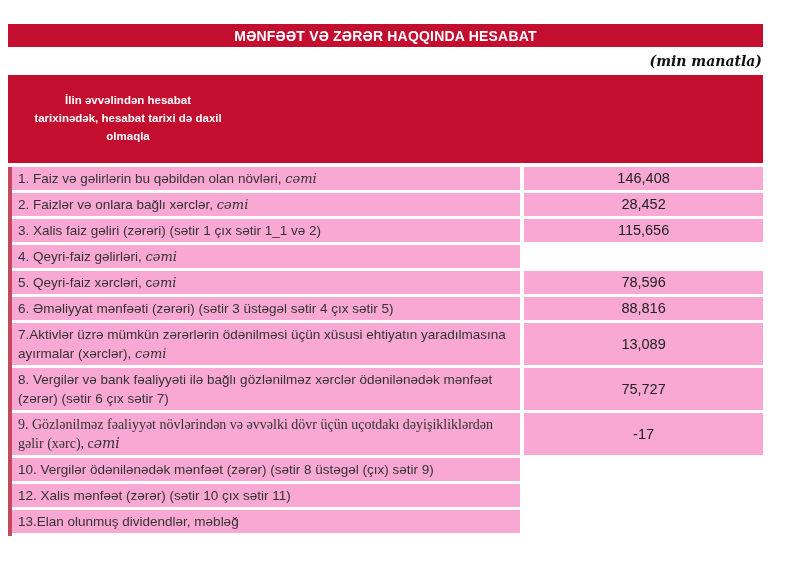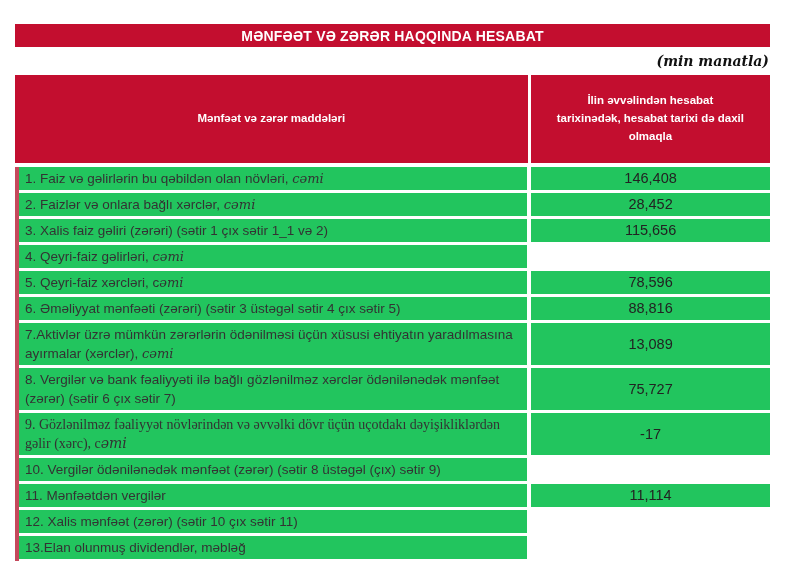--- a/index.html
+++ b/index.html
@@ -5,21 +5,21 @@
   html,body{margin:0;padding:0;background:#ffffff;}
   .page{
     position:relative;
     width:800px;height:561px;
     background:#ffffff;
     font-family:"Liberation Sans", sans-serif;
     overflow:hidden;
   }
   .content{
     position:absolute;
-    left:15px; top:24px;
+    left:8px; top:24px;
     width:755px;
   }
   
   .title-bar{
     background:#c30e2f;
     height:23px;
     display:flex;align-items:center;justify-content:center;
   }
   .title-bar span{
     color:#ffffff;
@@ -58,21 +58,21 @@
   .th-right{ width:31.8%; padding:0 24px; box-sizing:border-box; }
   .tbody{
     border-left:4px solid #c5495c;
     margin-top:4px;
   }
   .tr{
     display:flex;
     border-bottom:3px solid #ffffff;
   }
   .td{
-    background:#22c55e;
+    background:#f9a8d4;
     box-sizing:border-box;
   }
   .td-label{
     width:68.2%;
     border-right:4px solid #ffffff;
     font-size:13.5px;
     color:#333333;
     padding:2px 8px 2px 6px;
     line-height:19px;
     display:flex;align-items:center;
@@ -103,21 +103,20 @@
   <div class="content">
 
     <div class="title-bar">
       <span>MƏNFƏƏT VƏ ZƏRƏR HAQQINDA HESABAT</span>
     </div>
 
     <div class="subtitle">(min manatla)</div>
 
     <div class="pl-table">
       <div class="thead">
-        <div class="th th-left">Mənfəət və zərər maddələri</div>
         <div class="th th-right">İlin əvvəlindən hesabat tarixinədək, hesabat tarixi də daxil olmaqla</div>
       </div>
       <div class="tbody" id="rows">
   <div class="tr">
     <div class="td td-label">
               <span><span class="lbl">1. Faiz və gəlirlərin bu qəbildən olan növləri, </span><span class="italic-part">cəmi</span></span>
             </div>
     <div class="td td-value">146,408</div>
   </div>
 
@@ -175,26 +174,20 @@
             </div>
     <div class="td td-value">-17</div>
   </div>
 
   <div class="tr">
     <div class="td td-label">
               <span><span class="lbl">10. Vergilər ödənilənədək mənfəət (zərər) (sətir 8 üstəgəl (çıx) sətir 9)</span><span class="italic-part"></span></span>
             </div>
   </div>
 
-  <div class="tr">
-    <div class="td td-label">
-              <span><span class="lbl">11. Mənfəətdən vergilər</span><span class="italic-part"></span></span>
-            </div>
-    <div class="td td-value">11,114</div>
-  </div>
 
   <div class="tr">
     <div class="td td-label">
               <span><span class="lbl">12. Xalis mənfəət (zərər) (sətir 10 çıx sətir 11)</span><span class="italic-part"></span></span>
             </div>
   </div>
 
   <div class="tr">
     <div class="td td-label">
               <span><span class="lbl">13.Elan olunmuş dividendlər, məbləğ</span><span class="italic-part"></span></span>

